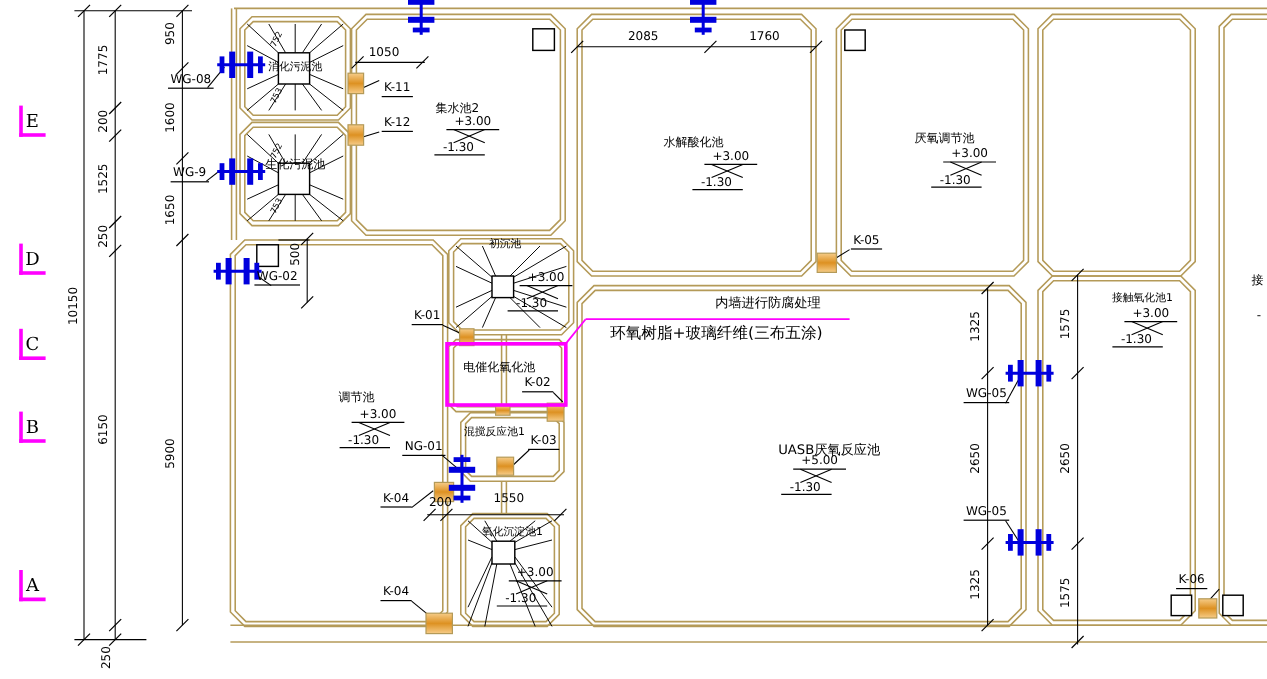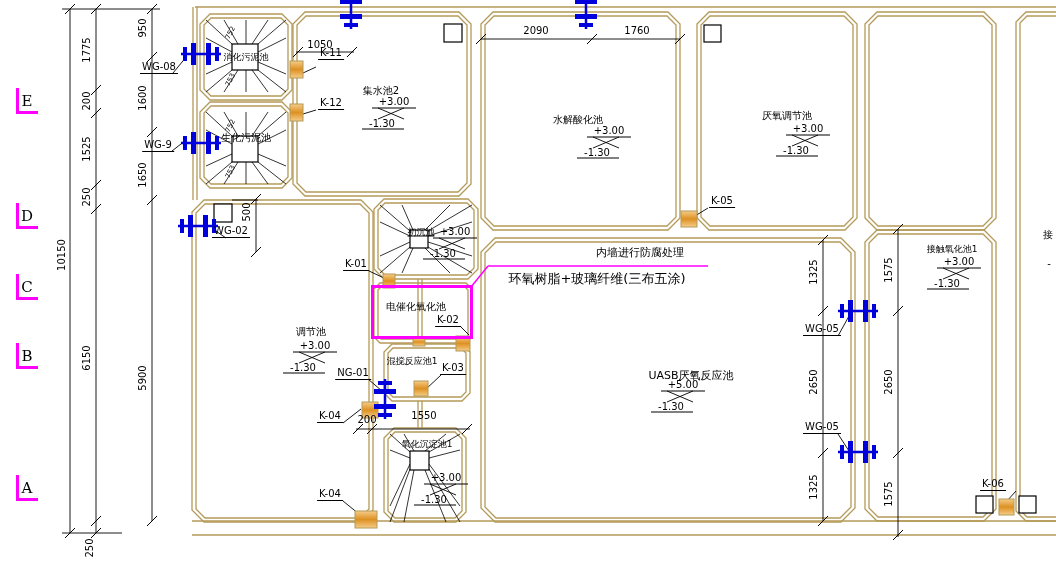--- a/index.html
+++ b/index.html
@@ -307,50 +307,50 @@
     <div class="lbl" style="left: 143px; top: 378px; font-size: 10px; transform: translate(-50%, -50%) rotate(-90deg);">5900</div>
     <div class="lbl" style="left: 247px; top: 212px; font-size: 10px; transform: translate(-50%, -50%) rotate(-90deg);">500</div>
     <div class="lbl" style="left: 90px; top: 548px; font-size: 10px; transform: translate(-50%, -50%) rotate(-90deg);">250</div>
     <div class="lbl" style="left: 814px; top: 272px; font-size: 10px; transform: translate(-50%, -50%) rotate(-90deg);">1325</div>
     <div class="lbl" style="left: 814px; top: 382px; font-size: 10px; transform: translate(-50%, -50%) rotate(-90deg);">2650</div>
     <div class="lbl" style="left: 814px; top: 487px; font-size: 10px; transform: translate(-50%, -50%) rotate(-90deg);">1325</div>
     <div class="lbl" style="left: 889px; top: 270px; font-size: 10px; transform: translate(-50%, -50%) rotate(-90deg);">1575</div>
     <div class="lbl" style="left: 889px; top: 382px; font-size: 10px; transform: translate(-50%, -50%) rotate(-90deg);">2650</div>
     <div class="lbl" style="left: 889px; top: 494px; font-size: 10px; transform: translate(-50%, -50%) rotate(-90deg);">1575</div>
     <div class="lbl" style="left: 320px; top: 45px; font-size: 10px; transform: translate(-50%, -50%);">1050</div>
-    <div class="lbl" style="left: 536px; top: 31px; font-size: 10px; transform: translate(-50%, -50%);">2090</div>
+    <div class="lbl" style="left: 536px; top: 31px; font-size: 10px; transform: translate(-50%, -50%);">2085</div>
     <div class="lbl" style="left: 637px; top: 31px; font-size: 10px; transform: translate(-50%, -50%);">1760</div>
     <div class="lbl" style="left: 367px; top: 420px; font-size: 10px; transform: translate(-50%, -50%);">200</div>
     <div class="lbl" style="left: 424px; top: 416px; font-size: 10px; transform: translate(-50%, -50%);">1550</div>
     <div class="lbl" style="left: 231px; top: 33px; font-size: 7px; transform: translate(-50%, -50%) rotate(-63deg);">752</div>
     <div class="lbl" style="left: 231px; top: 80px; font-size: 7px; transform: translate(-50%, -50%) rotate(-63deg);">753</div>
     <div class="lbl" style="left: 231px; top: 126px; font-size: 7px; transform: translate(-50%, -50%) rotate(-63deg);">752</div>
     <div class="lbl" style="left: 231px; top: 172px; font-size: 7px; transform: translate(-50%, -50%) rotate(-63deg);">753</div>
     <div class="lbl u" style="left: 159px; top: 68px; font-size: 10px; transform: translate(-50%, -50%);">WG-08</div>
     <div class="lbl u" style="left: 158px; top: 146px; font-size: 10px; transform: translate(-50%, -50%);">WG-9</div>
     <div class="lbl u" style="left: 231px; top: 232px; font-size: 10px; transform: translate(-50%, -50%);">WG-02</div>
     <div class="lbl u" style="left: 353px; top: 374px; font-size: 10px; transform: translate(-50%, -50%);">NG-01</div>
     <div class="lbl u" style="left: 822px; top: 330px; font-size: 10px; transform: translate(-50%, -50%);">WG-05</div>
     <div class="lbl u" style="left: 822px; top: 428px; font-size: 10px; transform: translate(-50%, -50%);">WG-05</div>
-    <div class="lbl u" style="left: 331px; top: 54px; font-size: 10px; transform: translate(-50%, -50%); text-align: center;">K-11</div>
+    <div class="lbl u" style="left: 331px; top: 75px; font-size: 10px; transform: translate(-50%, -50%); text-align: center;">K-11</div>
     <div class="lbl u" style="left: 331px; top: 104px; font-size: 10px; transform: translate(-50%, -50%);">K-12</div>
     <div class="lbl u" style="left: 722px; top: 202px; font-size: 10px; transform: translate(-50%, -50%);">K-05</div>
     <div class="lbl u" style="left: 356px; top: 265px; font-size: 10px; transform: translate(-50%, -50%);">K-01</div>
     <div class="lbl u" style="left: 448px; top: 321px; font-size: 10px; transform: translate(-50%, -50%);">K-02</div>
     <div class="lbl u" style="left: 453px; top: 369px; font-size: 10px; transform: translate(-50%, -50%);">K-03</div>
     <div class="lbl u" style="left: 330px; top: 417px; font-size: 10px; transform: translate(-50%, -50%);">K-04</div>
     <div class="lbl u" style="left: 330px; top: 495px; font-size: 10px; transform: translate(-50%, -50%);">K-04</div>
     <div class="lbl u" style="left: 993px; top: 485px; font-size: 10px; transform: translate(-50%, -50%);">K-06</div>
     <div class="lbl" style="left: 246px; top: 57px; font-size: 9px; transform: translate(-50%, -50%);">消化污泥池</div>
     <div class="lbl" style="left: 246px; top: 138px; font-size: 10px; transform: translate(-50%, -50%);">生化污泥池</div>
     <div class="lbl" style="left: 381px; top: 91px; font-size: 10px; transform: translate(-50%, -50%);">集水池2</div>
     <div class="lbl" style="left: 578px; top: 120px; font-size: 10px; transform: translate(-50%, -50%);">水解酸化池</div>
     <div class="lbl" style="left: 787px; top: 116px; font-size: 10px; transform: translate(-50%, -50%);">厌氧调节池</div>
-    <div class="lbl" style="left: 421px; top: 232px; font-size: 9px; transform: translate(-50%, -50%); text-decoration: underline;">初沉池</div>
-    <div class="lbl" style="left: 311px; top: 332px; font-size: 10px; transform: translate(-50%, -50%);">调节池</div>
+    <div class="lbl" style="left: 421px; top: 204px; font-size: 9px; transform: translate(-50%, -50%);">初沉池</div>
+    <div class="lbl" style="left: 297px; top: 332px; font-size: 10px; transform: translate(-50%, -50%);">调节池</div>
     <div class="lbl" style="left: 416px; top: 307px; font-size: 10px; transform: translate(-50%, -50%);">电催化氧化池</div>
     <div class="lbl" style="left: 412px; top: 361px; font-size: 9px; transform: translate(-50%, -50%);">混搅反应池1</div>
     <div class="lbl" style="left: 427px; top: 444px; font-size: 9px; transform: translate(-50%, -50%);">氧化沉淀池1</div>
     <div class="lbl" style="left: 691px; top: 375px; font-size: 11px; transform: translate(-50%, -50%);">UASB厌氧反应池</div>
     <div class="lbl" style="left: 952px; top: 249px; font-size: 9px; transform: translate(-50%, -50%); text-align: right;">接触氧化池1</div>
     <div class="lbl" style="left: 1048px; top: 235px; font-size: 10px; transform: translate(-50%, -50%);">接</div>
     <div class="lbl" style="left: 1049px; top: 264px; font-size: 10px; transform: translate(-50%, -50%);">-</div>
     <div class="lbl grid-letter" style="left: 27px; top: 101px; font-size: 15px; transform: translate(-50%, -50%);">E</div>
     <div class="lbl grid-letter" style="left: 27px; top: 216px; font-size: 15px; transform: translate(-50%, -50%);">D</div>
     <div class="lbl grid-letter" style="left: 27px; top: 287px; font-size: 15px; transform: translate(-50%, -50%);">C</div>

